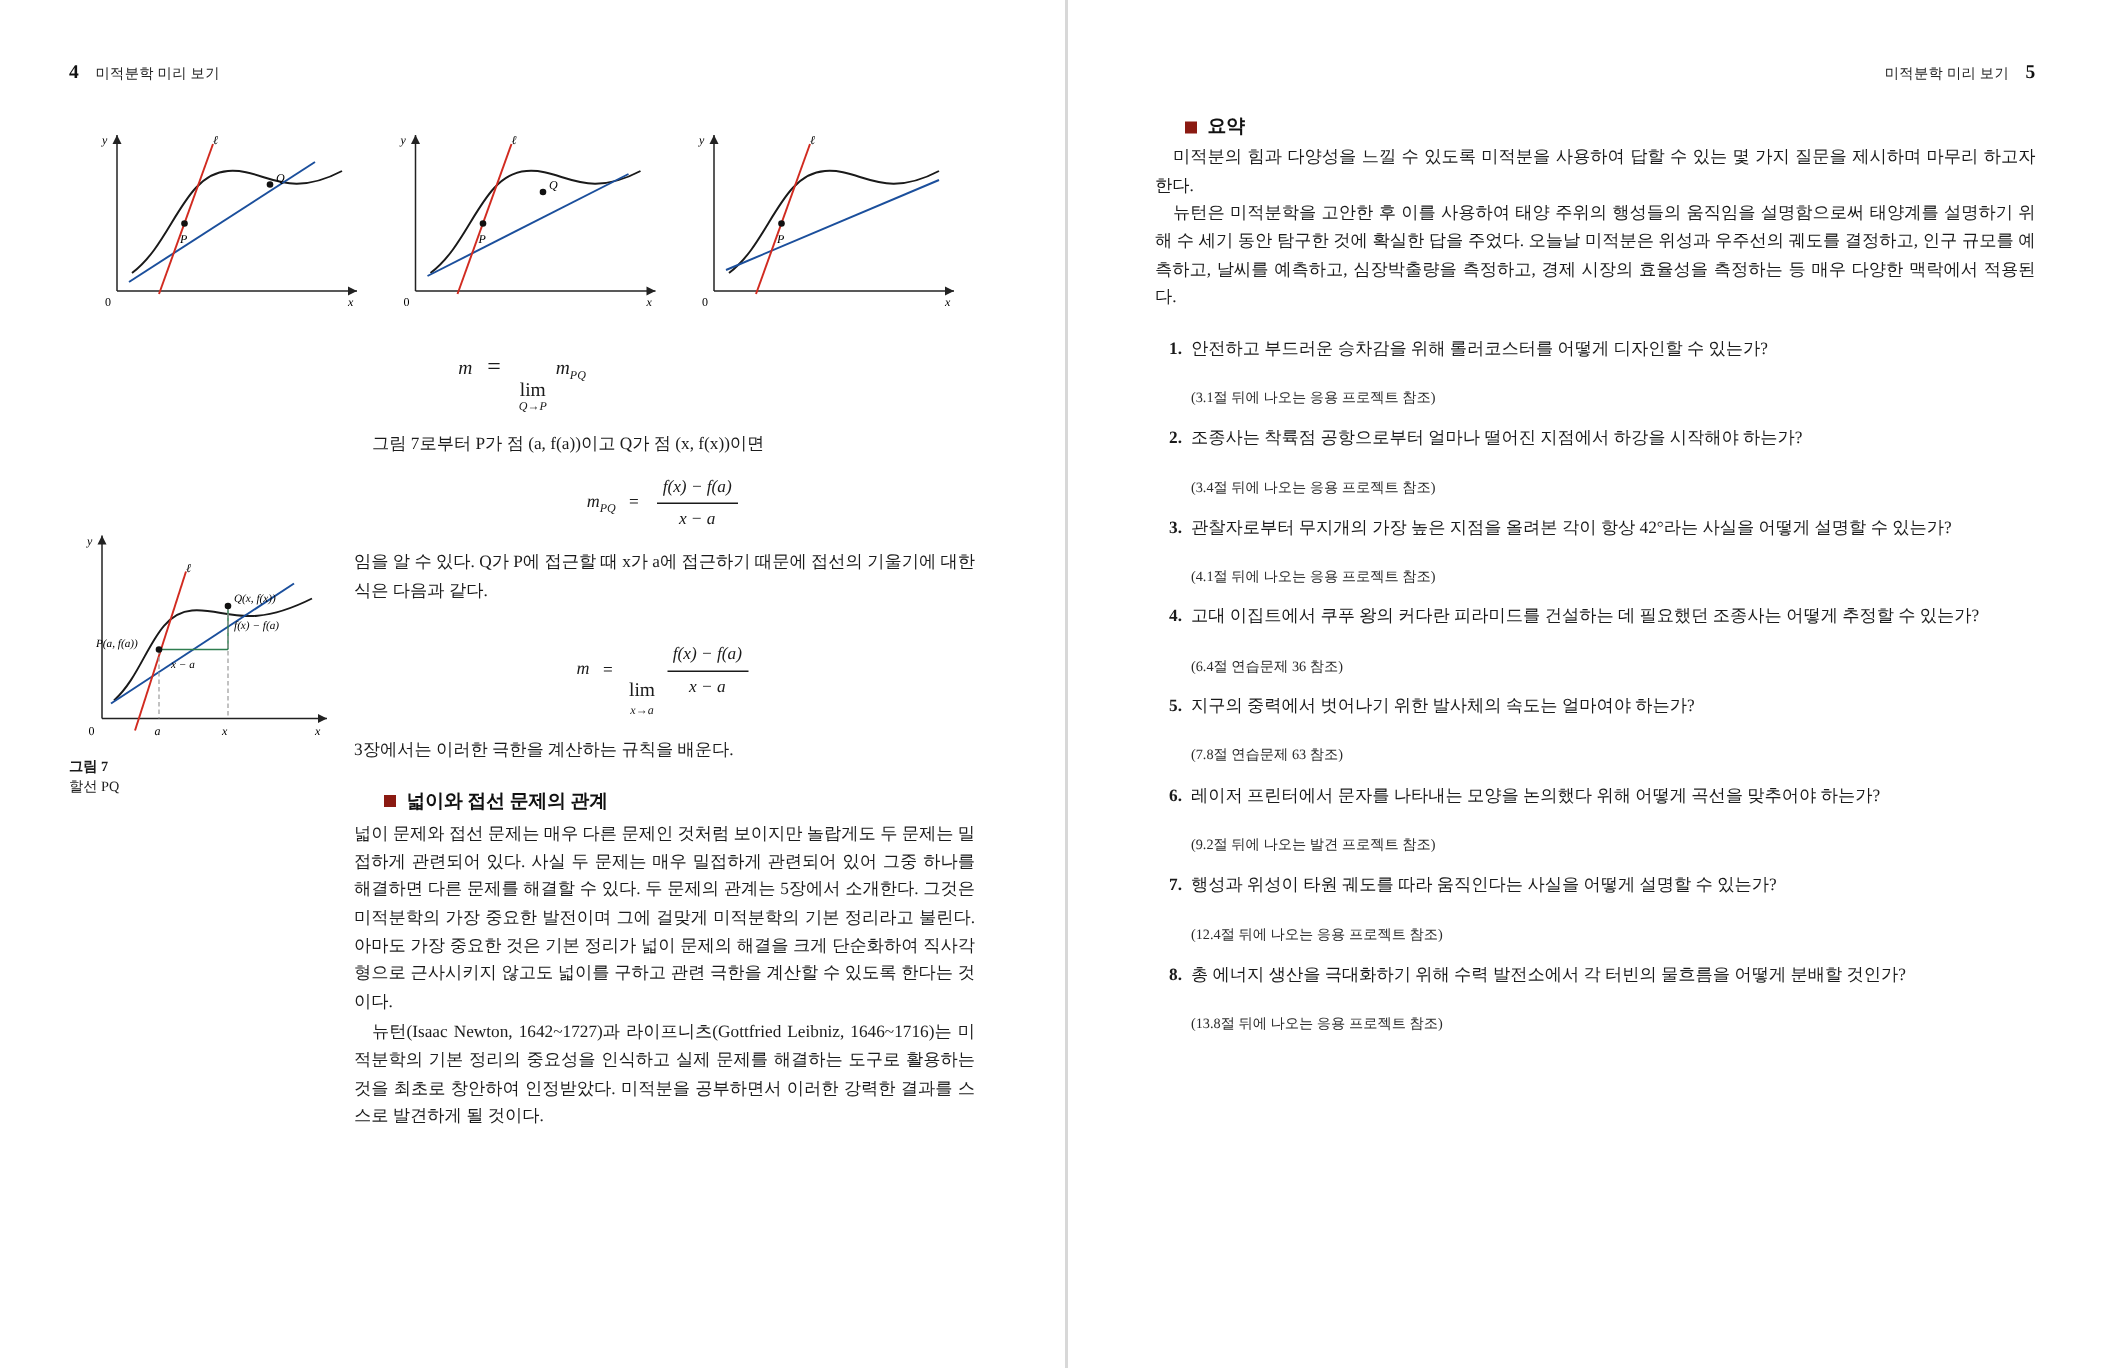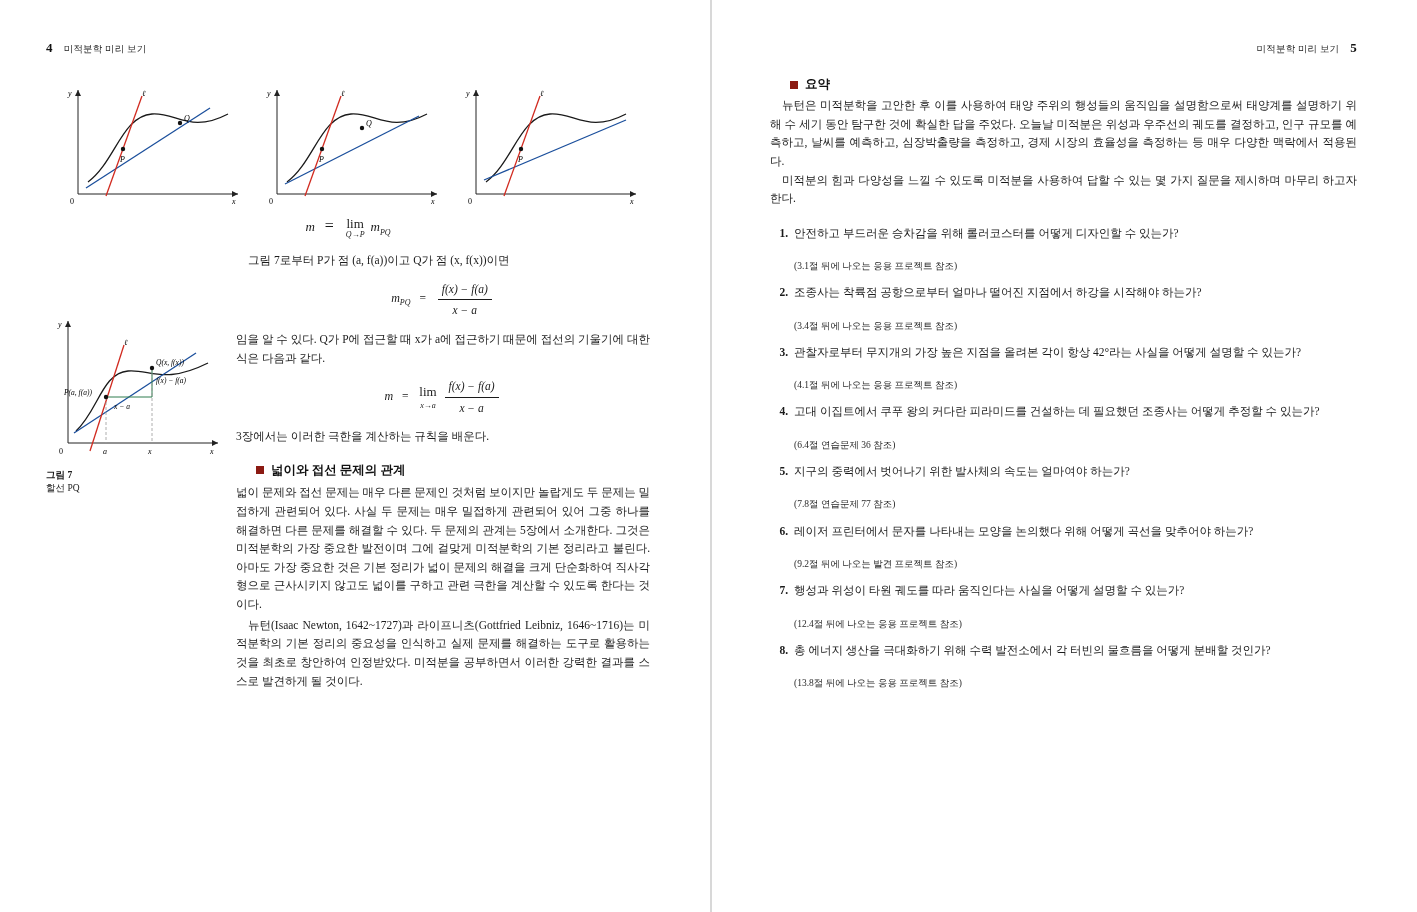--- a/index.html
+++ b/index.html
@@ -109,21 +109,21 @@
     margin: 0 3px;
   }
   .frac .num { display: block; padding: 0 4px 1px 4px; border-bottom: 1px solid #1a1a1a; }
   .frac .den { display: block; padding: 1px 4px 0 4px; }
   .lim {
     display: inline-block;
     text-align: center;
     vertical-align: middle;
     margin: 0 2px;
   }
-  .lim .op { display: block; font-size: 13px; }
+  .lim .op { display: block; font-size: 13px; margin-top: 36px; }
   .lim .sub { display: block; font-size: 8px; margin-top: -2px; }
 
   
   .sec-head {
     font-weight: bold;
     font-size: 12.5px;
     margin: 14px 0 3px 0;
     display: flex;
     align-items: center;
     color: #111;
@@ -337,22 +337,22 @@
       <span class="title">미적분학 미리 보기</span>
       <span class="folio">5</span>
     </div>
 
     <div class="sec-head">
       <span class="sq"></span>
       <span>요약</span>
     </div>
 
     <div class="summary-body">
+      <p class="indent">미적분의 힘과 다양성을 느낄 수 있도록 미적분을 사용하여 답할 수 있는 몇 가지 질문을 제시하며 마무리 하고자 한다.</p>
       <p class="indent">뉴턴은 미적분학을 고안한 후 이를 사용하여 태양 주위의 행성들의 움직임을 설명함으로써 태양계를 설명하기 위해 수 세기 동안 탐구한 것에 확실한 답을 주었다. 오늘날 미적분은 위성과 우주선의 궤도를 결정하고, 인구 규모를 예측하고, 날씨를 예측하고, 심장박출량을 측정하고, 경제 시장의 효율성을 측정하는 등 매우 다양한 맥락에서 적용된다.</p>
-      <p class="indent">미적분의 힘과 다양성을 느낄 수 있도록 미적분을 사용하여 답할 수 있는 몇 가지 질문을 제시하며 마무리 하고자 한다.</p>
     </div>
 
     <ol class="qlist">
       <li>
         <span class="num">1.</span>
         <span>안전하고 부드러운 승차감을 위해 롤러코스터를 어떻게 디자인할 수 있는가?</span>
         <span class="qref">(3.1절 뒤에 나오는 응용 프로젝트 참조)</span>
       </li>
       <li>
         <span class="num">2.</span>
@@ -365,21 +365,21 @@
         <span class="qref">(4.1절 뒤에 나오는 응용 프로젝트 참조)</span>
       </li>
       <li>
         <span class="num">4.</span>
         <span>고대 이집트에서 쿠푸 왕의 커다란 피라미드를 건설하는 데 필요했던 조종사는 어떻게 추정할 수 있는가?</span>
         <span class="qref">(6.4절 연습문제 36 참조)</span>
       </li>
       <li>
         <span class="num">5.</span>
         <span>지구의 중력에서 벗어나기 위한 발사체의 속도는 얼마여야 하는가?</span>
-        <span class="qref">(7.8절 연습문제 77 참조)</span>
+        <span class="qref">(7.8절 연습문제 63 참조)</span>
       </li>
       <li>
         <span class="num">6.</span>
         <span>레이저 프린터에서 문자를 나타내는 모양을 논의했다 위해 어떻게 곡선을 맞추어야 하는가?</span>
         <span class="qref">(9.2절 뒤에 나오는 발견 프로젝트 참조)</span>
       </li>
       <li>
         <span class="num">7.</span>
         <span>행성과 위성이 타원 궤도를 따라 움직인다는 사실을 어떻게 설명할 수 있는가?</span>
         <span class="qref">(12.4절 뒤에 나오는 응용 프로젝트 참조)</span>

